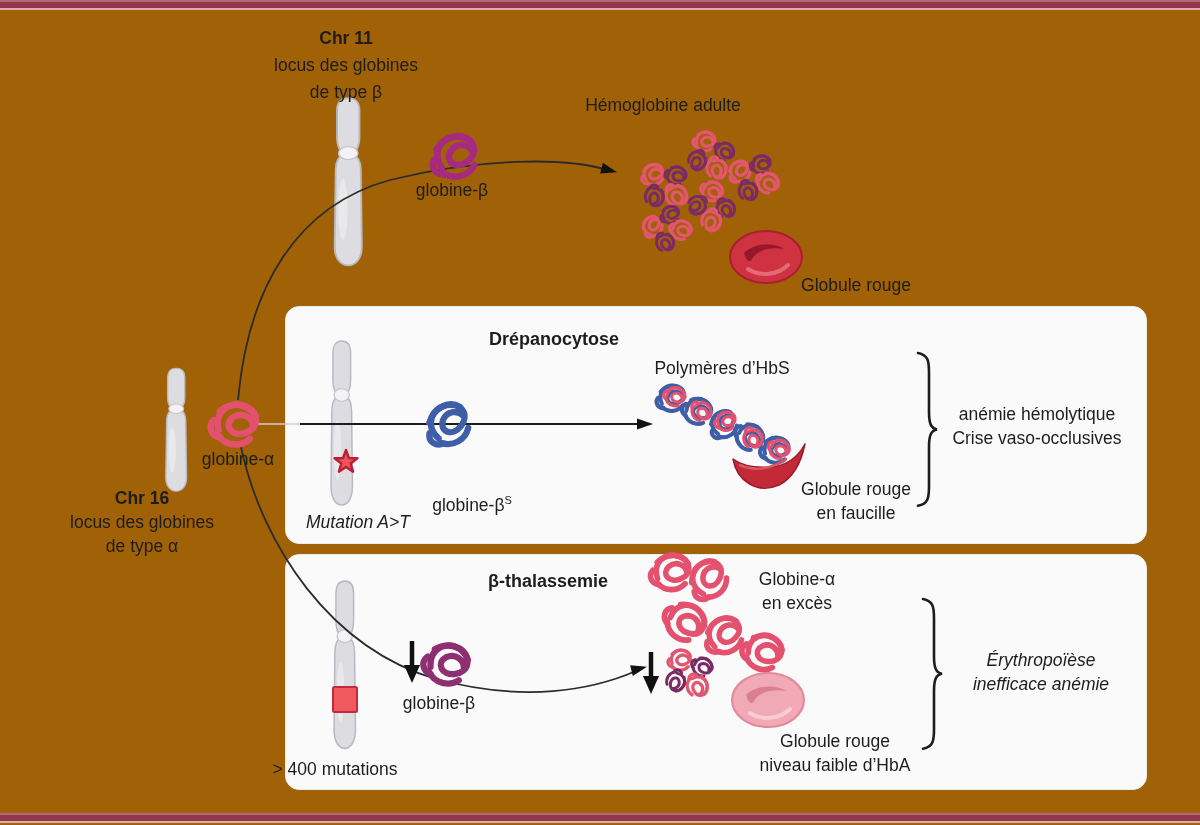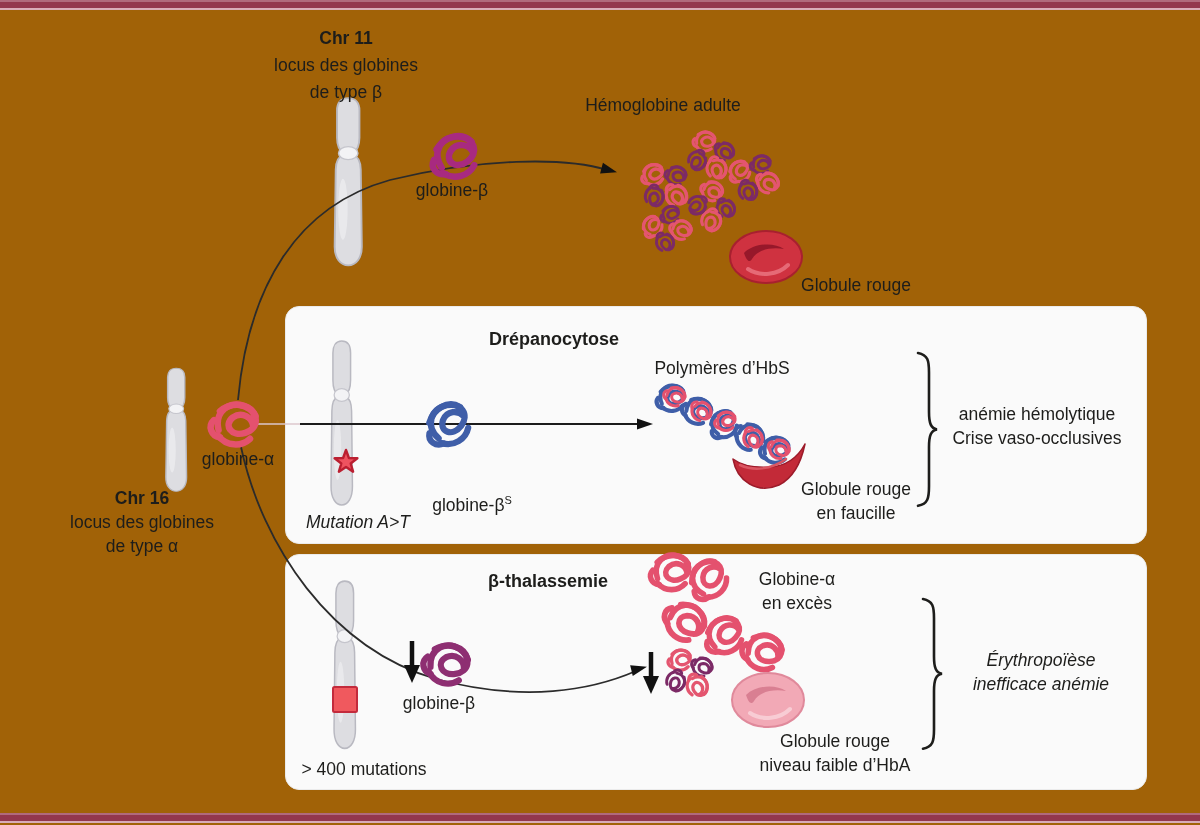--- a/index.html
+++ b/index.html
@@ -196,21 +196,21 @@
     <span class="ln">locus des globines</span>
     <span class="ln">de type α</span>
   </div>
 
   <div class="t" style="left:238px;top:448px;">globine-α</div>
 
   <div class="t title" style="left:540px;top:570px;margin-left:8px;">β-thalassemie</div>
 
   <div class="t" style="left:439px;top:692px;">globine-β</div>
 
-  <div class="t" style="left:364px;top:758px;">&gt; 400 mutations</div>
+  <div class="t" style="left:335px;top:758px;">&gt; 400 mutations</div>
 
   <div class="t lh24" style="left:797px;top:567px;">
     <span class="ln">Globine-α</span>
     <span class="ln">en excès</span>
   </div>
 
   <div class="t lh24" style="left:835px;top:729px;">
     <span class="ln">Globule rouge</span>
     <span class="ln">niveau faible d’HbA</span>
   </div>

